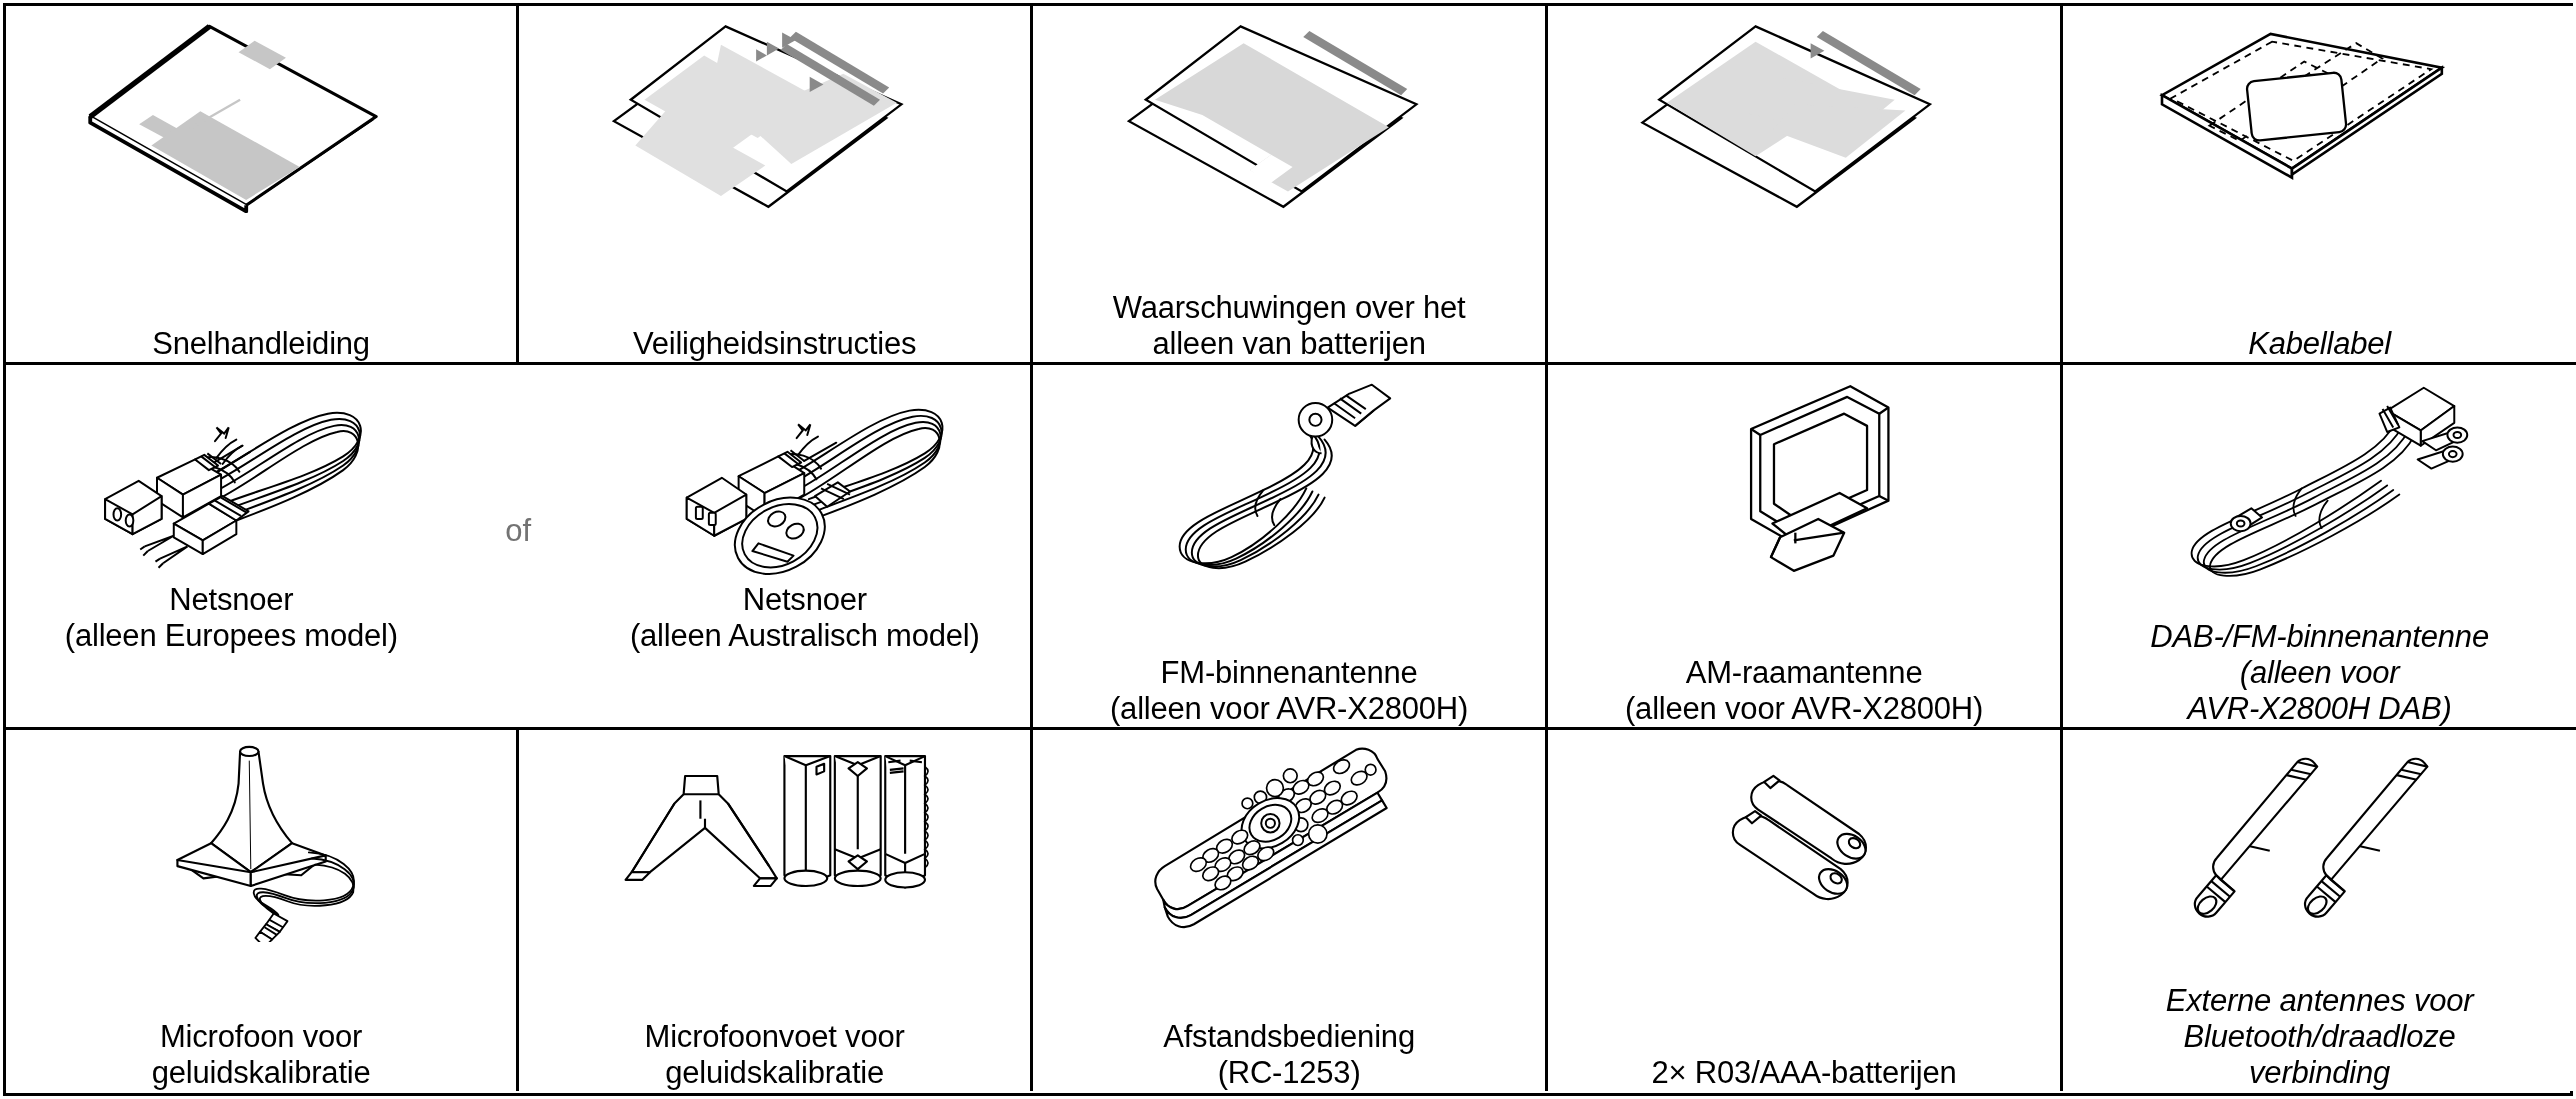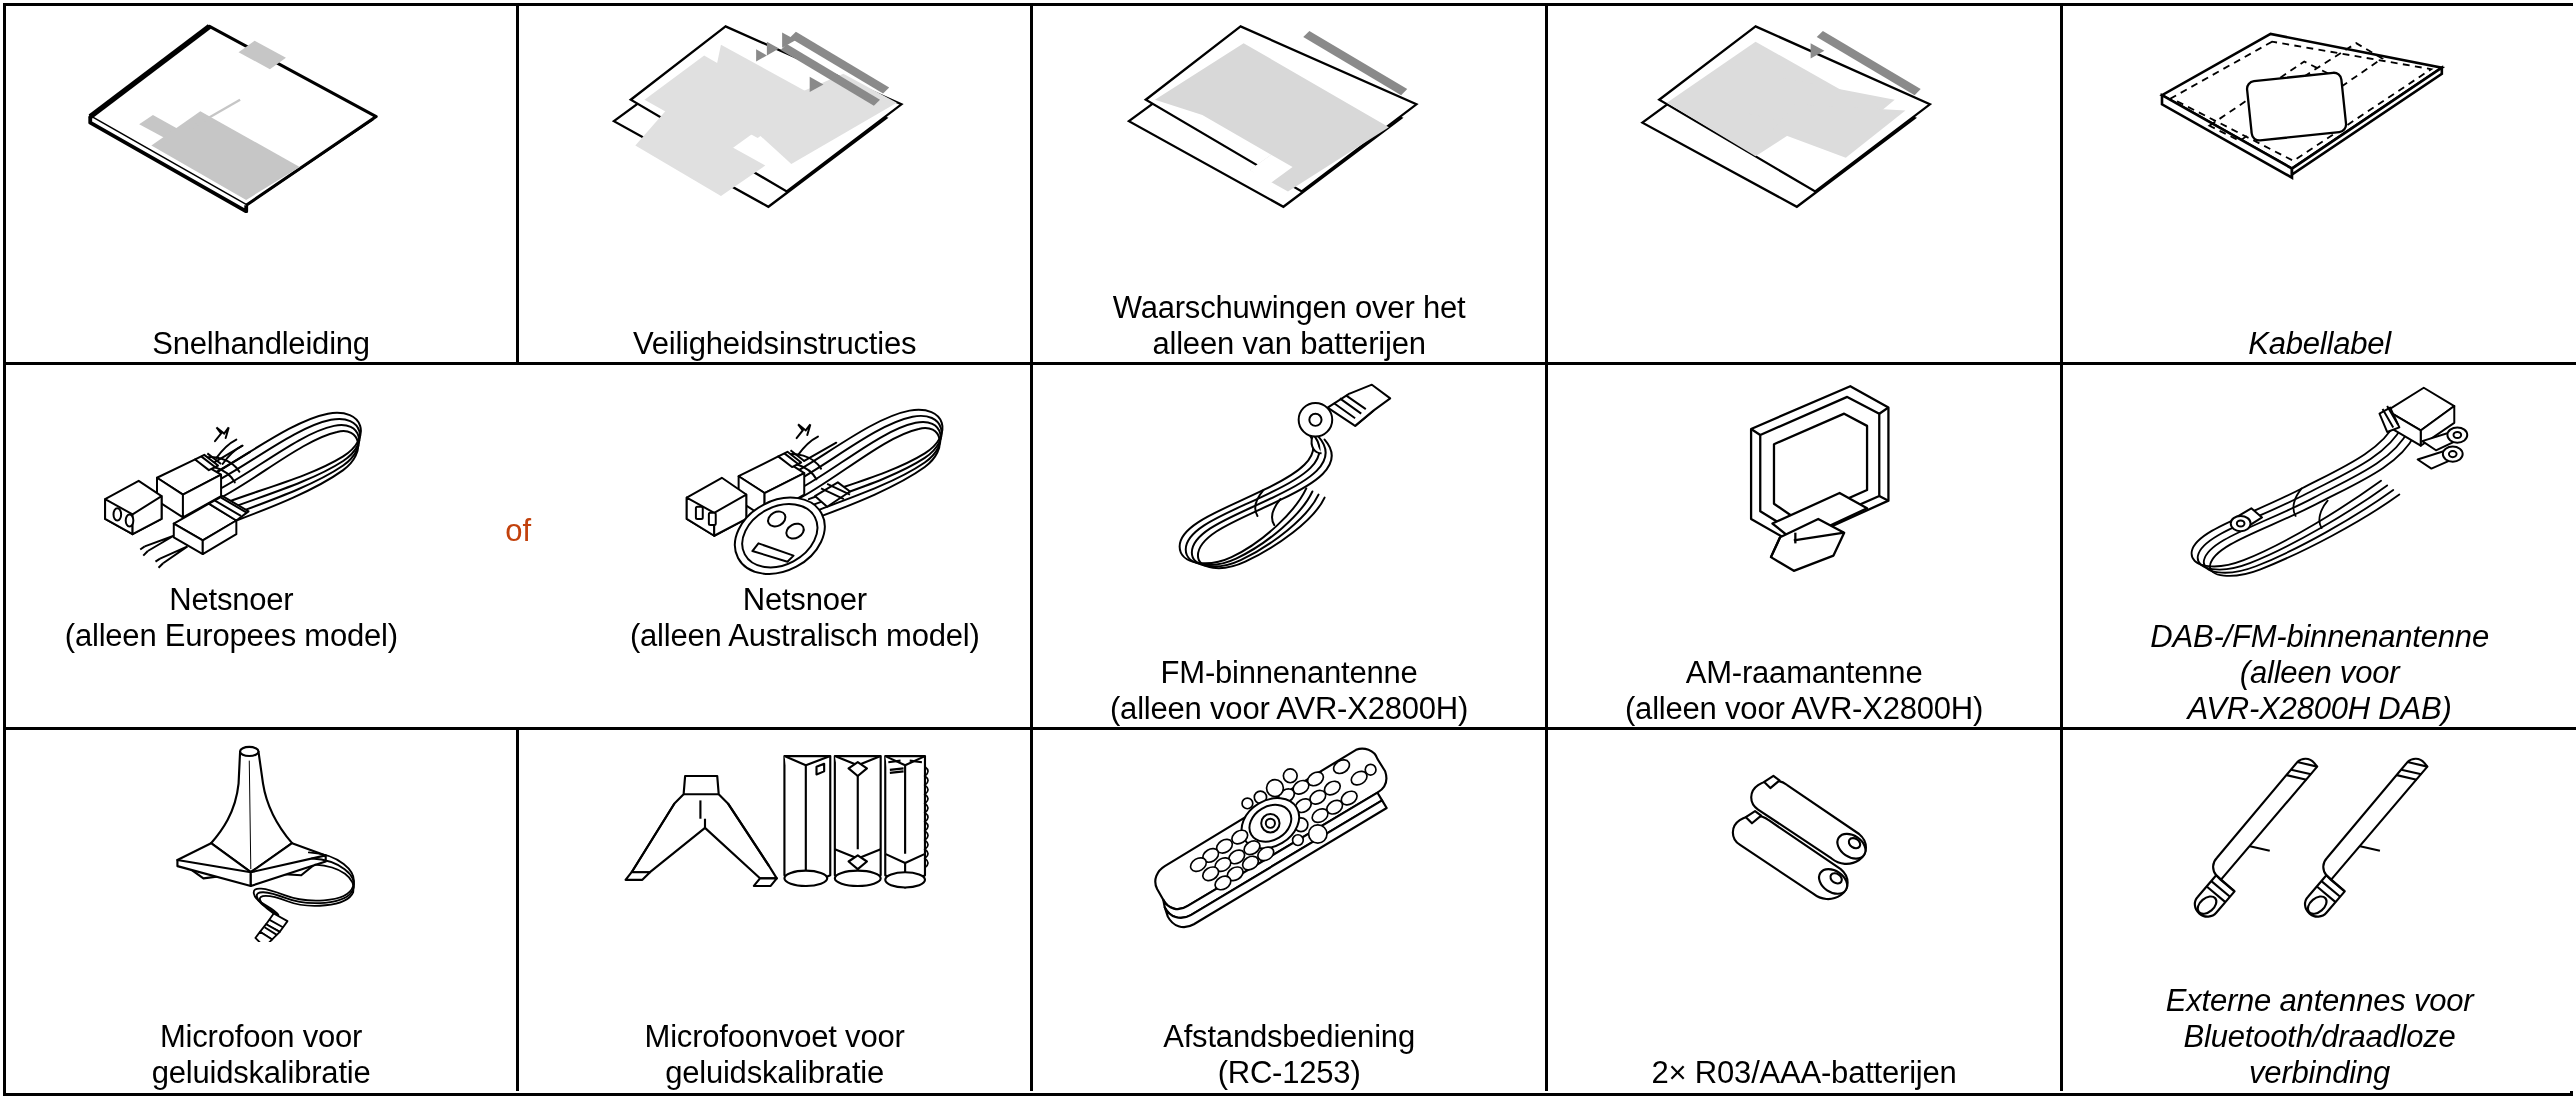--- a/index.html
+++ b/index.html
@@ -86,21 +86,21 @@
     justify-content: flex-start;
   }
   .cord-item .art { height: 208px; padding-top: 7.6px; }
   .or-word {
     width: 12%;
     display: flex;
     align-items: center;
     justify-content: center;
     font-size: 31px;
     padding-bottom: 31px;
-    color: #c2410c;
+    color: #737373;
   }
   svg { display: block; }
 </style>
 </head>
 <body>
 
 <div id="page">
   <div class="grid">
 
     <div class="cell r1">

